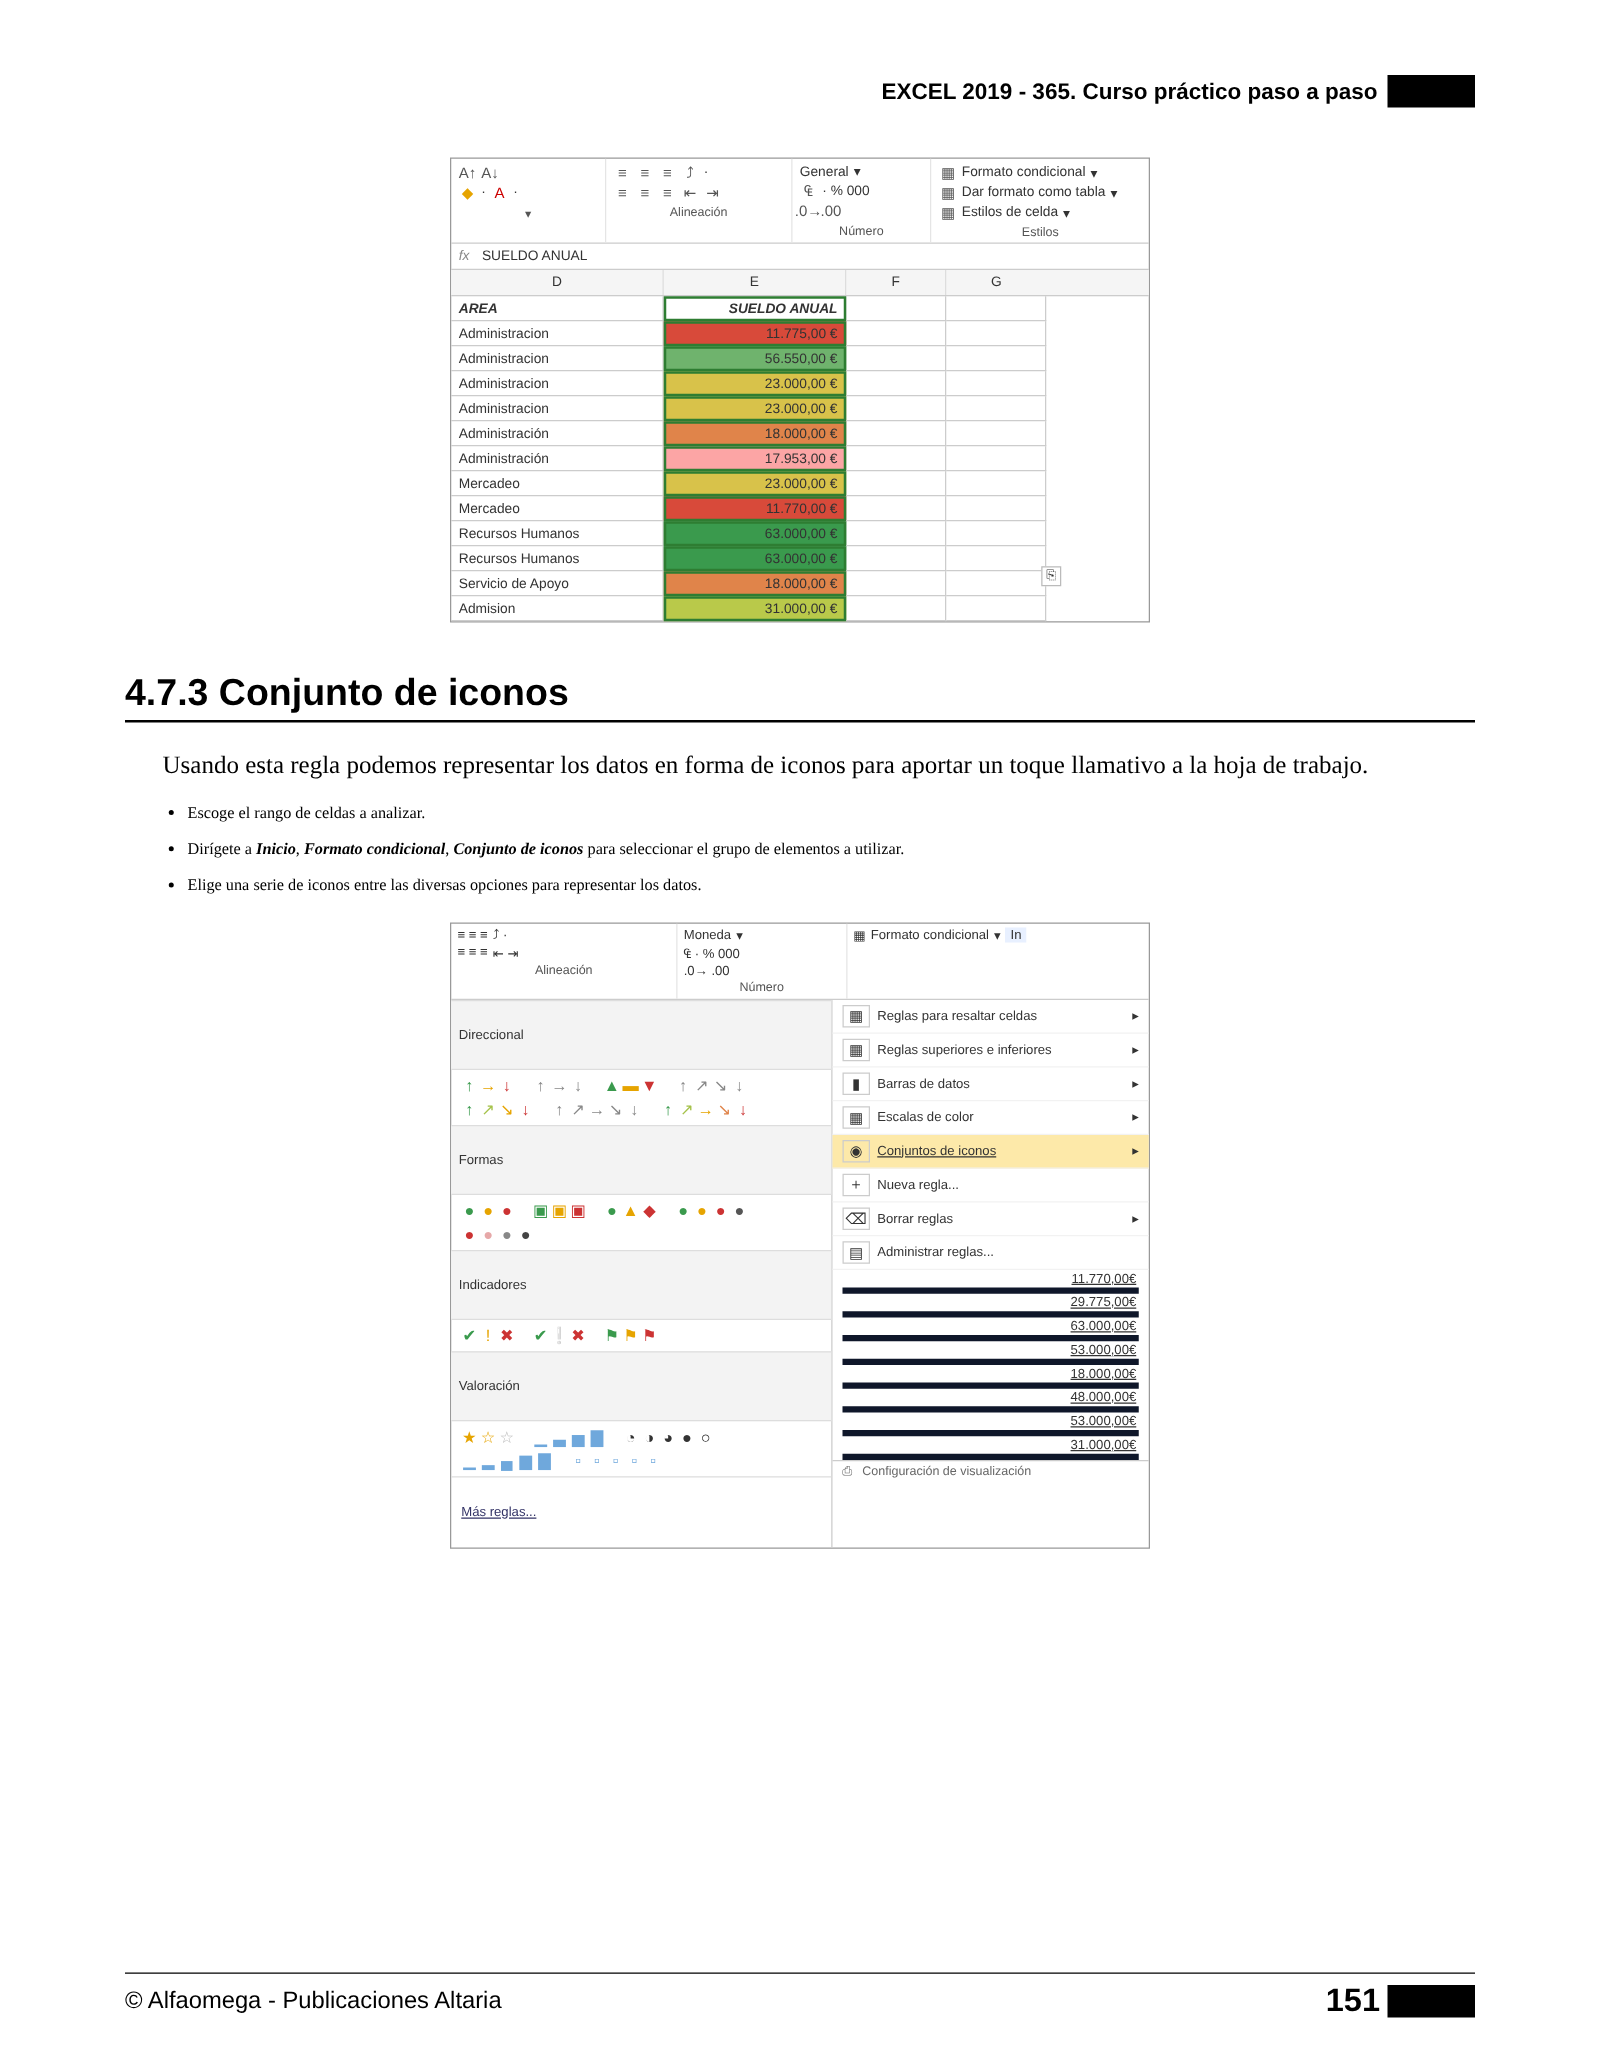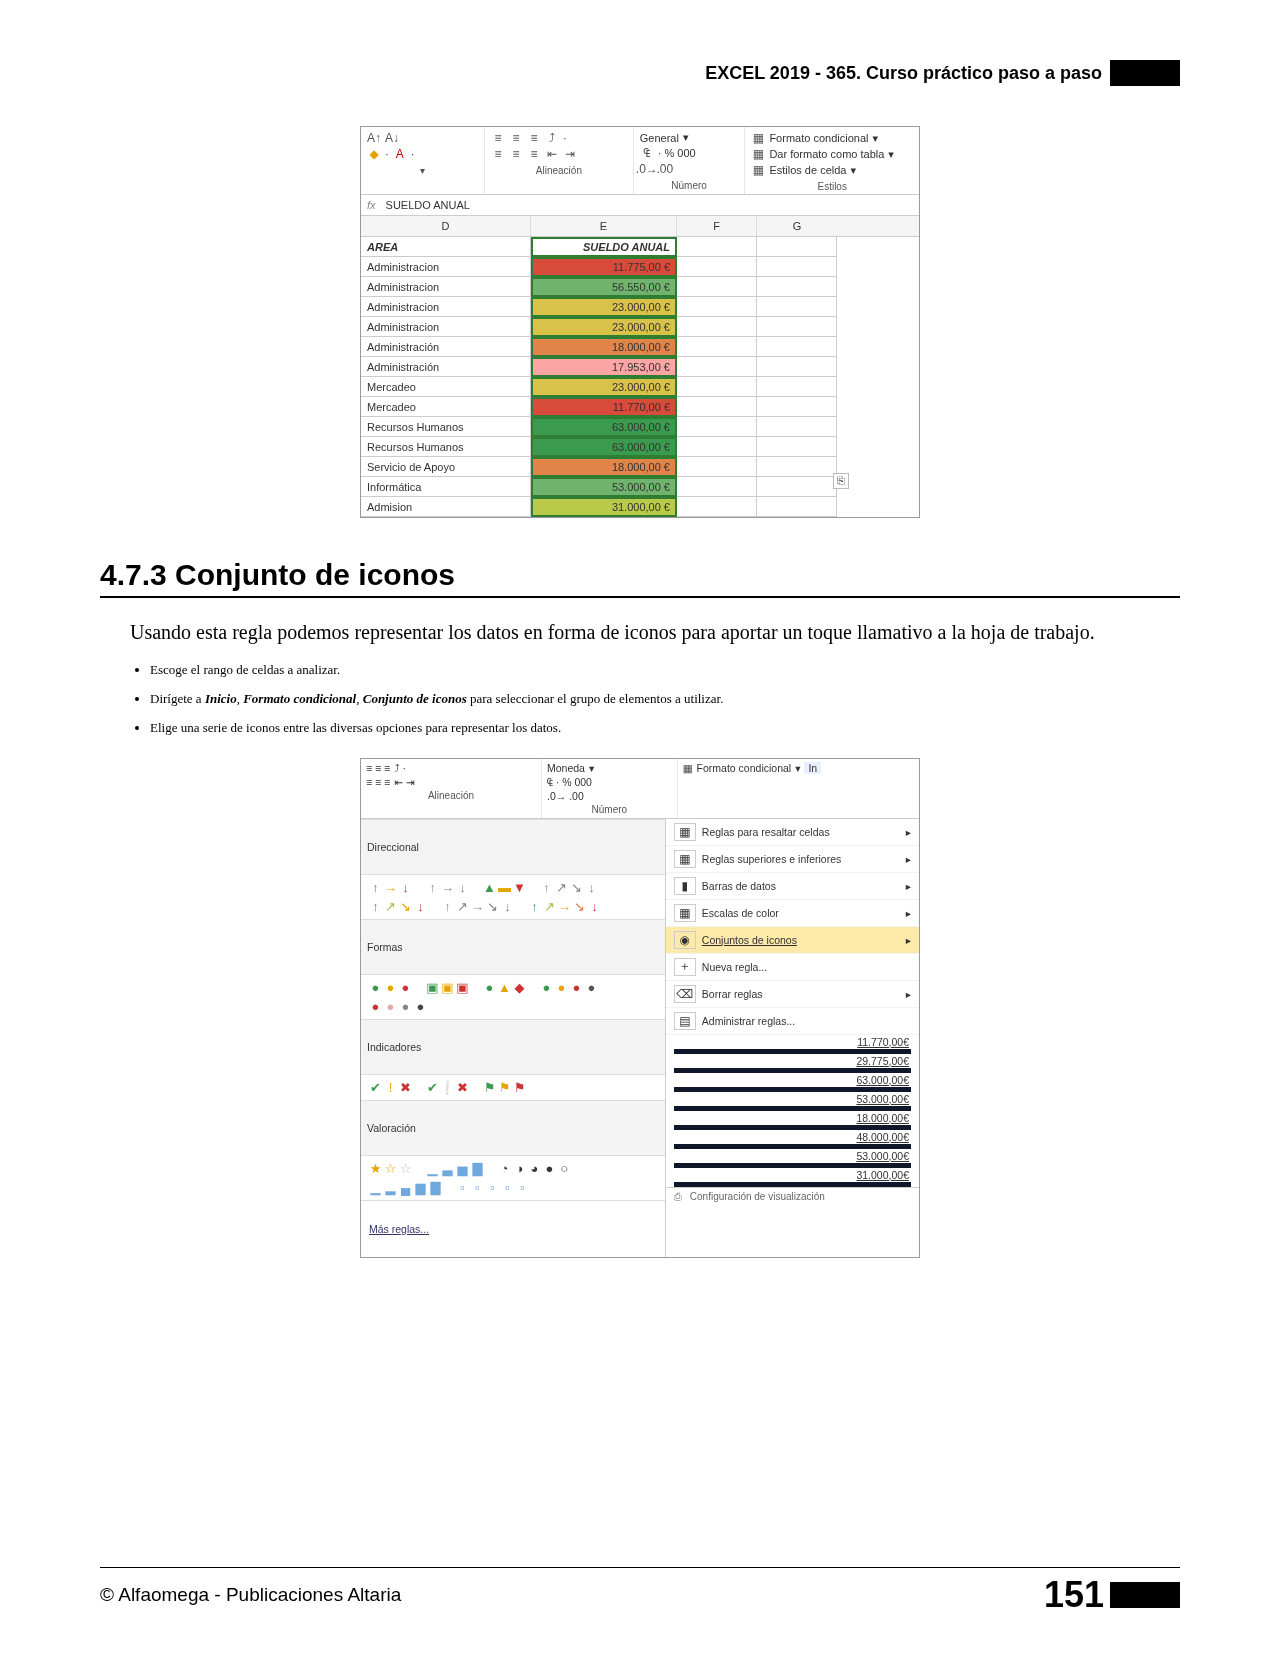--- a/index.html
+++ b/index.html
@@ -97,21 +97,21 @@
   .footer {
     position: absolute;
     left: 100px; right: 100px; bottom: 40px;
     border-top: 1px solid #000;
     padding-top: 6px;
     display:flex; justify-content:space-between; align-items:center;
     font-family: Arial, sans-serif;
   }
   .footer .copy { font-size: 19px; }
   .footer .pgwrap { display:flex; align-items:center; }
-  .footer .pg { font-size: 36px; font-weight:bold; margin-right:6px;}
+  .footer .pg { font-size: 26px; font-weight:bold; margin-right:6px;}
   .footer .blk { width:70px; height:26px; background:#000;}
 </style>
 </head>
 <body>
 
 <div class="header-bar">
   <span>EXCEL 2019 - 365. Curso práctico paso a paso</span>
   <span class="black-block"></span>
 </div>
 
@@ -259,26 +259,20 @@
         <div></div>
         <div></div>
       </div>
       <div class="trow">
         <div>Servicio de Apoyo</div>
         <div class="val selcol" style="background:#e0844a;">18.000,00 €</div>
         <div></div>
         <div></div>
       </div>
       <div class="trow">
-        <div>Informática</div>
-        <div class="val selcol" style="background:#6fb36d;">53.000,00 €</div>
-        <div></div>
-        <div></div>
-      </div>
-      <div class="trow">
         <div>Admision</div>
         <div class="val" style="background:#b9c94a;outline:2px solid #2e7d32;outline-offset:-2px;padding-left:12px;">31.000,00 €</div>
         <div></div>
         <div></div>
       </div>
   </div>
   <div class="smart" style="right:70px; bottom:28px;">⎘</div>
 </div>
 
 <h2 class="section">4.7.3 Conjunto de iconos</h2>

